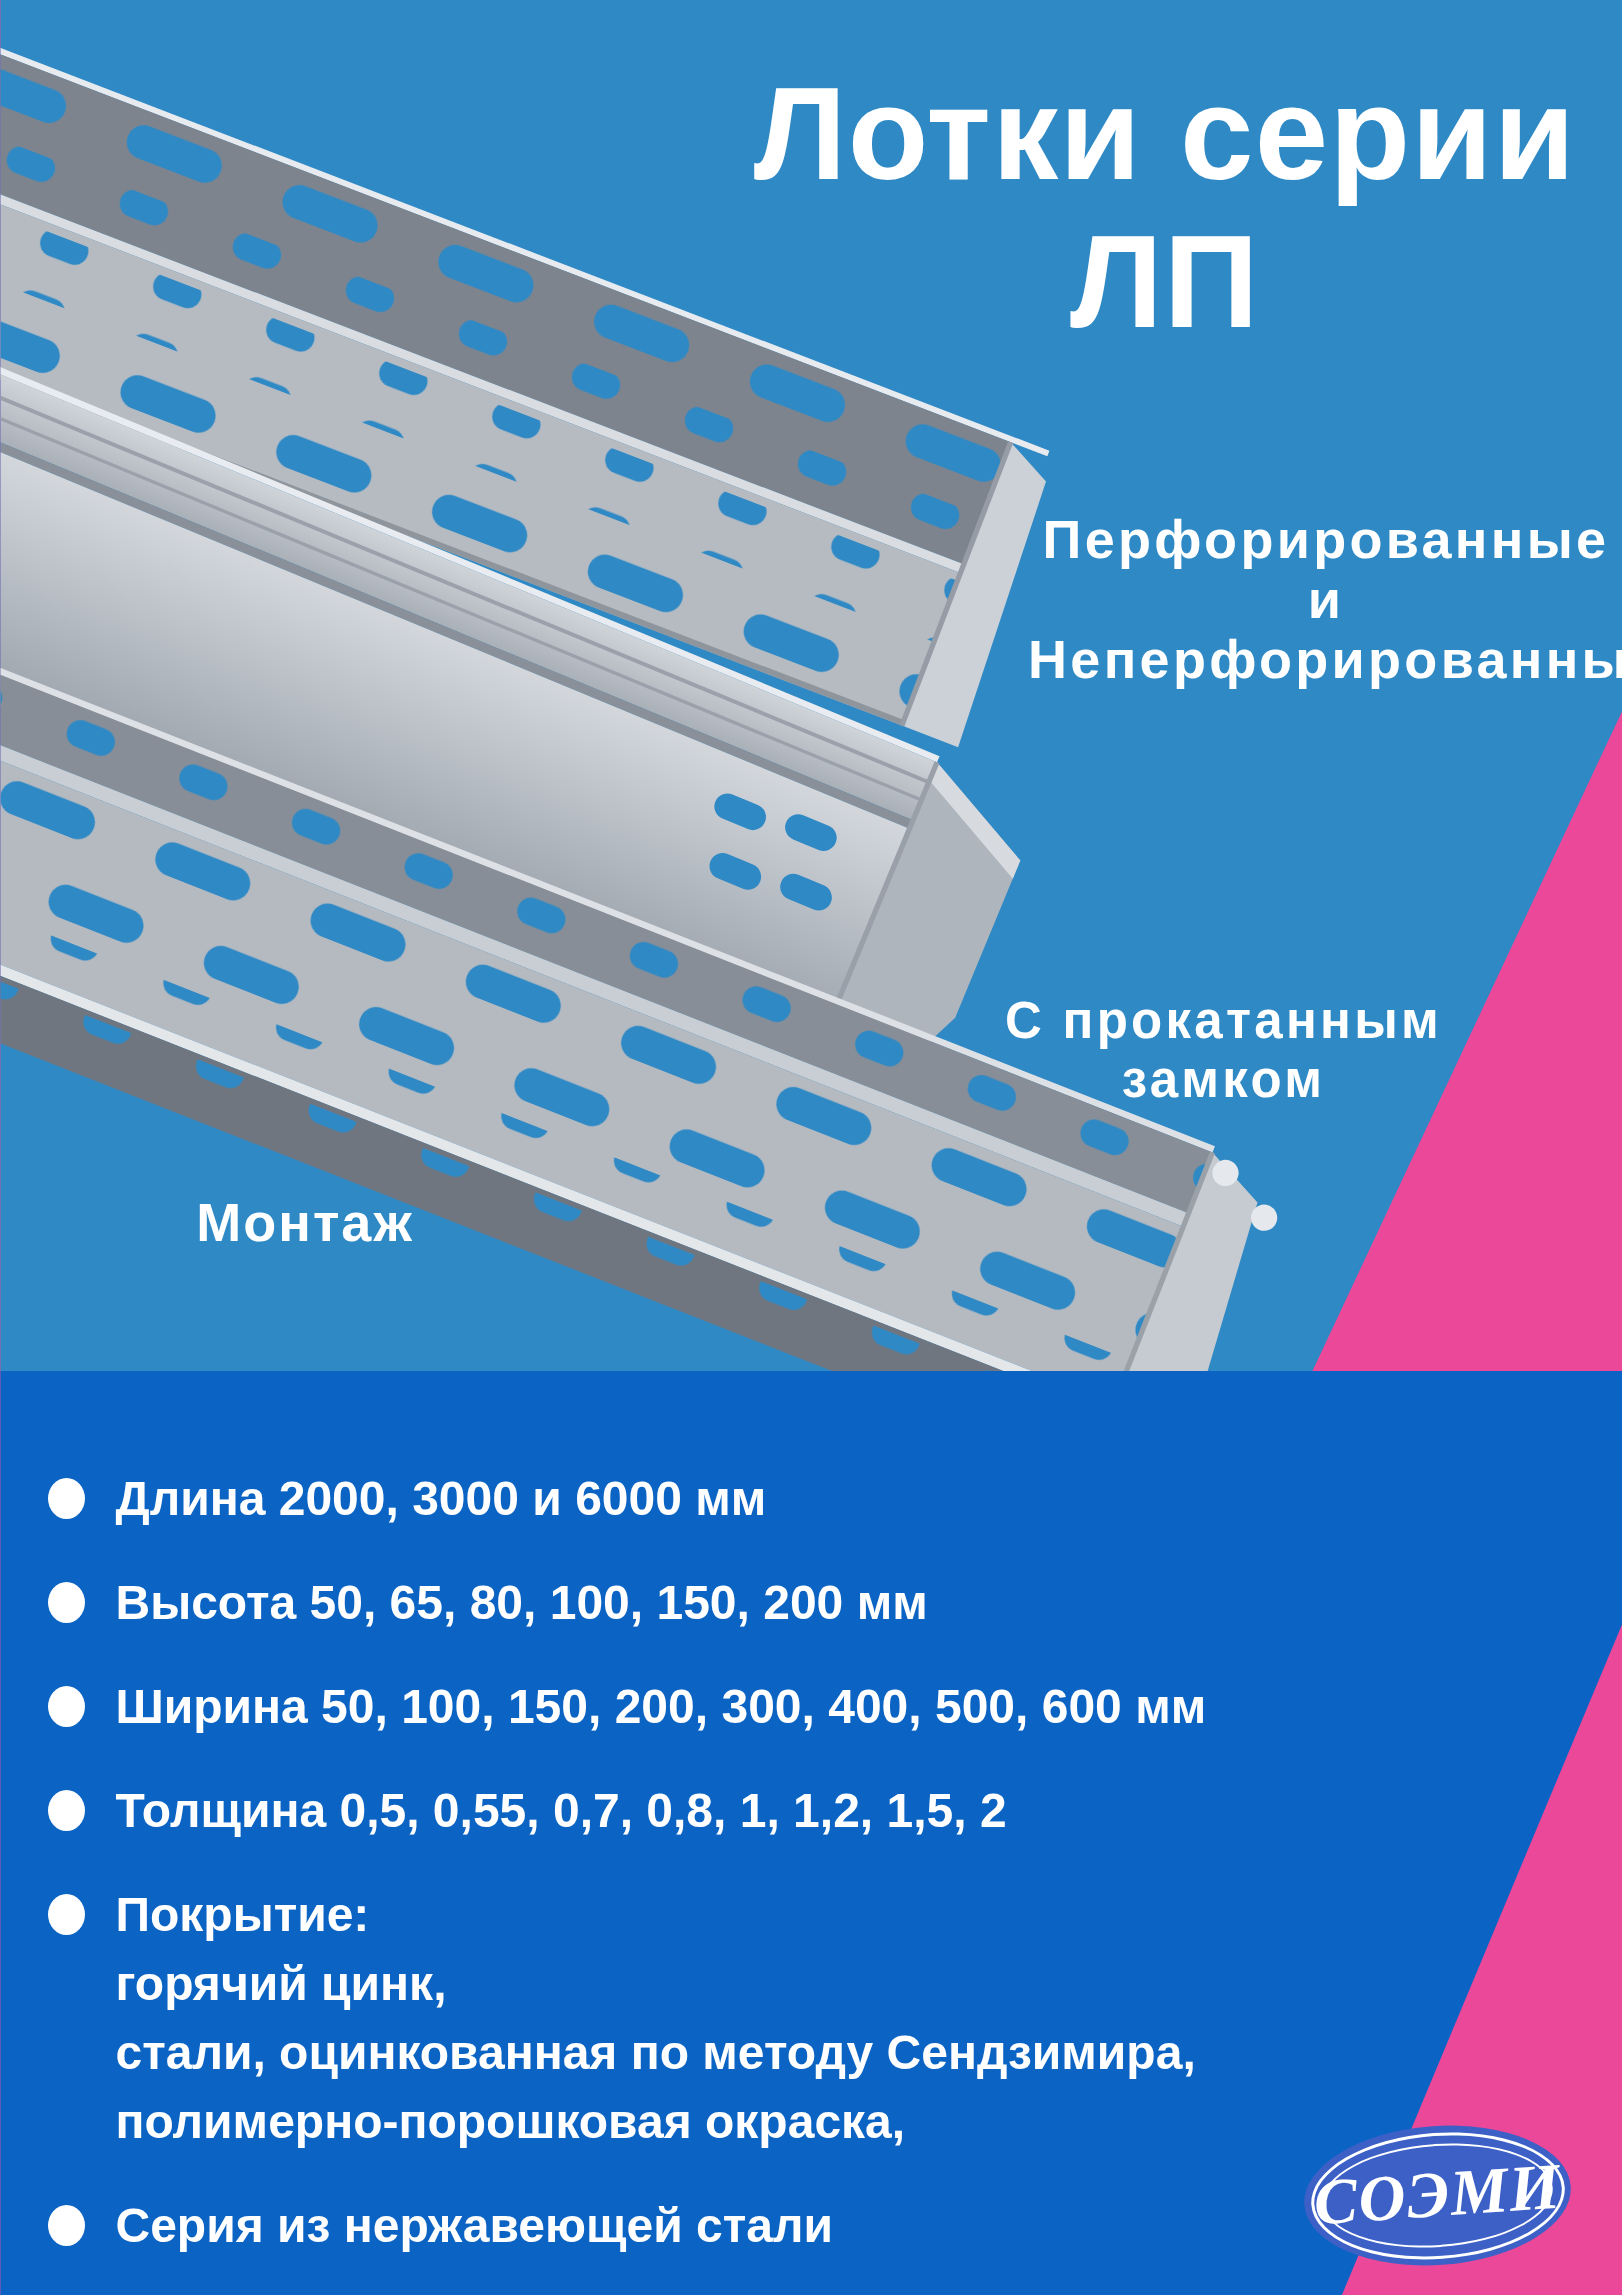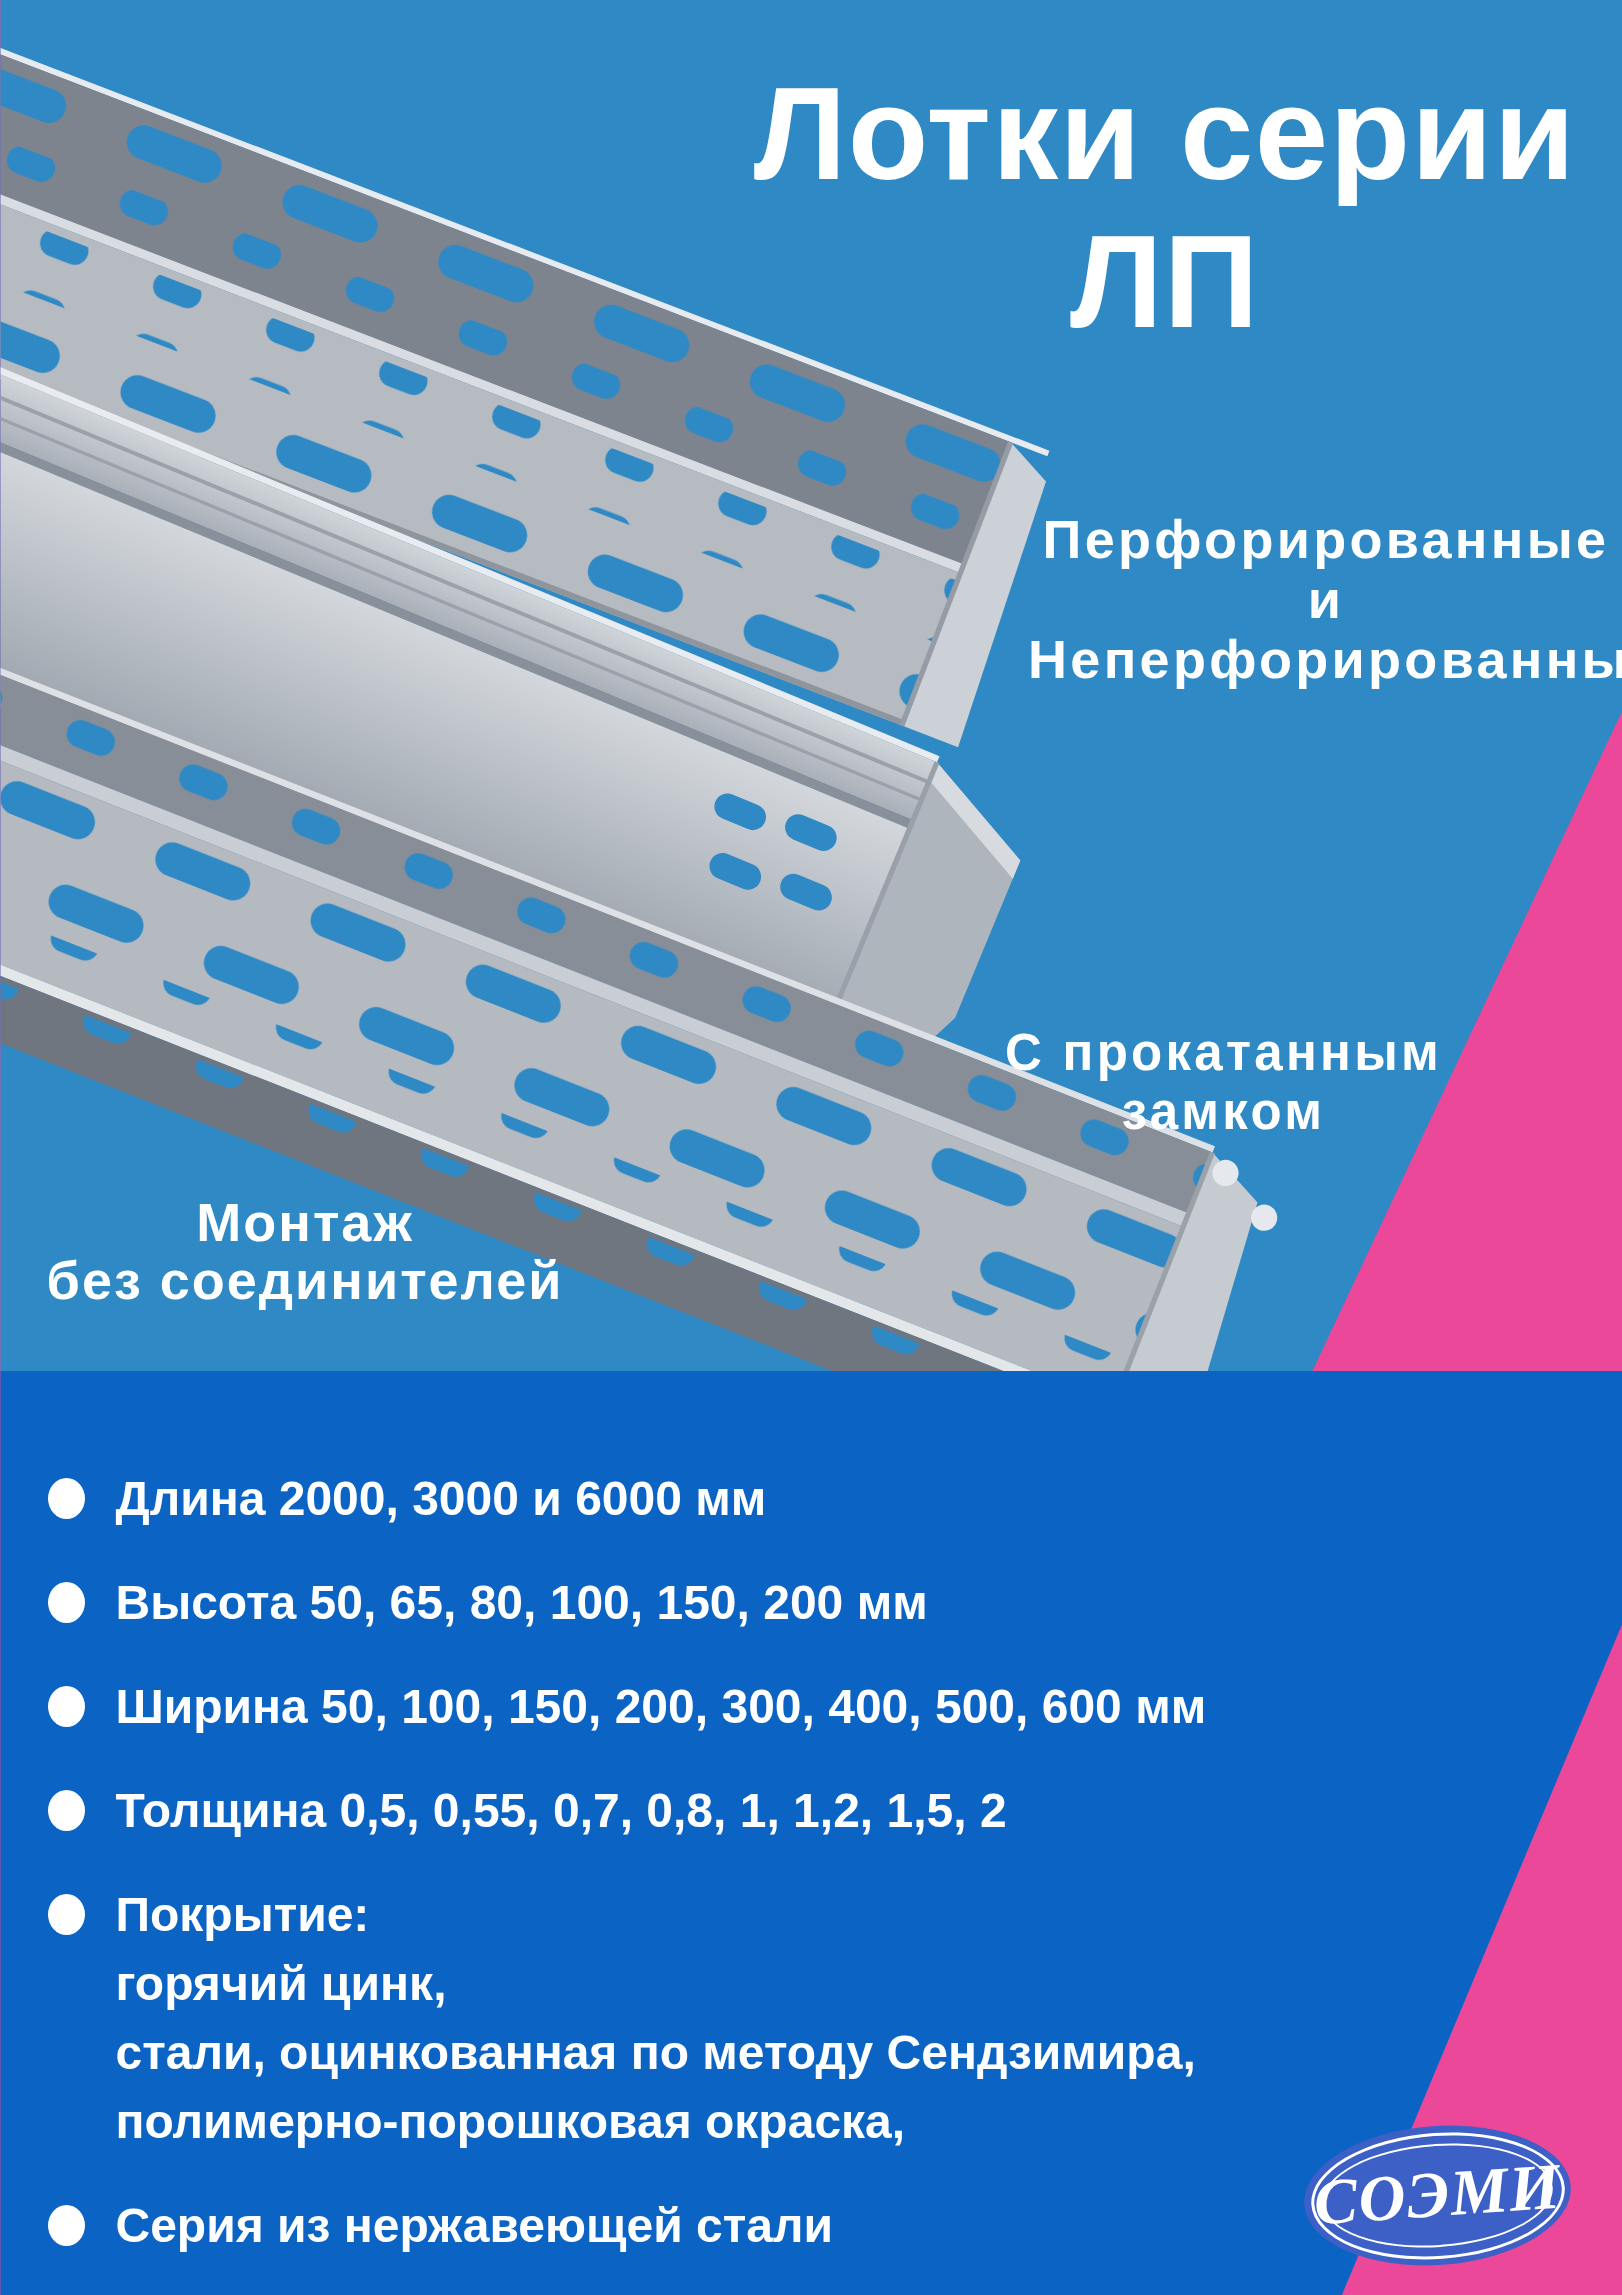--- a/index.html
+++ b/index.html
@@ -20,21 +20,21 @@
 
   .txt{position:absolute;color:var(--text-white,#fff);font-weight:bold;white-space:nowrap;}
 
   .title{
     left:674px;top:60px;width:982px;
     text-align:center;
     font-size:132px;line-height:148px;letter-spacing:1.3px;
   }
   .label{text-align:center;}
   .label-perf{left:1028px;top:509px;width:596px;font-size:54px;line-height:60px;letter-spacing:3.3px;}
-  .label-lock{left:929px;top:991px;width:589px;font-size:51px;line-height:59px;letter-spacing:3.3px;margin-top:32px;}
+  .label-lock{left:929px;top:991px;width:589px;font-size:51px;line-height:59px;letter-spacing:3.3px;}
   .label-mount{left:43px;top:1193px;width:524px;font-size:54px;line-height:58px;letter-spacing:2px;}
 
   .specs{
     position:absolute;left:41px;top:1464px;width:1545px;
     display:flex;flex-direction:column;
   }
   .spec-row{
     display:flex;align-items:center;
     height:69px;
     color:var(--text-white,#fff);
@@ -165,21 +165,20 @@
     <div>Неперфорированные</div>
   </div>
 
   <div class="txt label label-lock">
     <div>С прокатанным</div>
     <div>замком</div>
   </div>
 
   <div class="txt label label-mount">
     <div>Монтаж</div>
-    <div>без соединителей</div>
   </div>
 
   <div class="specs">
       <div class="spec-row bulleted">
       <span class="dot"></span>
       <span class="spec-text">Длина 2000, 3000 и 6000 мм</span>
     </div>
       <div class="spec-row bulleted">
       <span class="dot"></span>
       <span class="spec-text">Высота 50, 65, 80, 100, 150, 200 мм</span>

